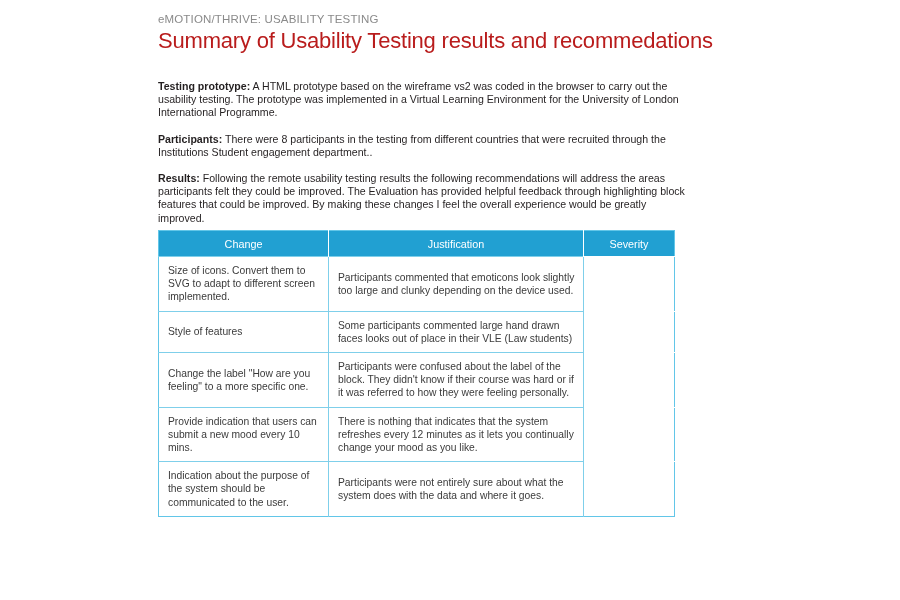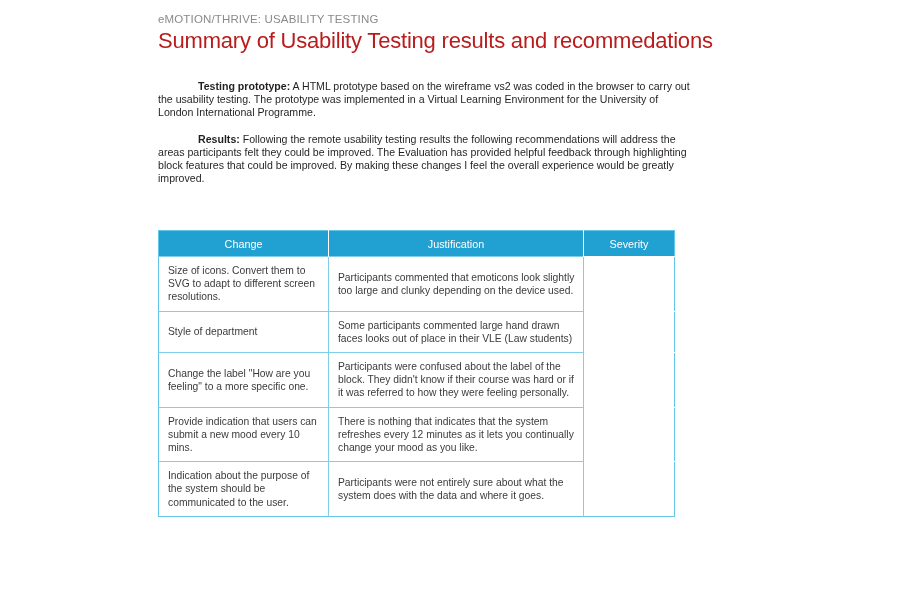--- a/index.html
+++ b/index.html
@@ -56,21 +56,20 @@
     font-size: 10.6px;
     line-height: 13.2px;
     color: #231f20;
     margin: 0 0 13px 0;
     text-align: left;
   }
   .para:last-child { margin-bottom: 0; }
 
   .para .lead {
     font-weight: bold;
-    margin-left: 40px;
   }
 
   
   .rec-table {
     position: absolute;
     left: 158px;
     top: 230px;
     width: 516px;
     border-collapse: collapse;
     table-layout: fixed;
@@ -126,46 +125,49 @@
 
   <div class="content">
     <p class="eyebrow">eMOTION/THRIVE: USABILITY TESTING</p>
     <h1 class="doc-title">Summary of Usability Testing results and recommedations</h1>
 
     <div class="paragraphs">
       <p class="para">
         <span class="lead">Testing prototype:</span><span> A HTML prototype based on the wireframe vs2 was coded in the browser to carry out the usability testing. The prototype was implemented in a Virtual Learning Environment for the University of London International Programme.</span>
       </p>
       <p class="para">
+        <span class="lead">Participants:</span><span> There were 8 participants in the testing from different countries that were recruited through the Institutions Student engagement department..</span>
+      </p>
+      <p class="para">
         <span class="lead">Results:</span><span> Following the remote usability testing results the following recommendations will address the areas participants felt they could be improved. The Evaluation has provided helpful feedback through highlighting block features that could be improved.  By making these changes I feel the overall experience would be greatly improved.</span>
       </p>
     </div>
   </div>
 
   <table class="rec-table">
     <colgroup>
       <col class="c-change">
       <col class="c-just">
       <col class="c-sev">
     </colgroup>
     <thead>
       <tr>
         <th>Change</th>
         <th>Justification</th>
         <th>Severity</th>
       </tr>
     </thead>
     <tbody>
       <tr>
-        <td>Size of icons. Convert them to SVG to adapt to different screen resolutions.</td>
+        <td>Size of icons. Convert them to SVG to adapt to different screen implemented.</td>
         <td>Participants commented that emoticons look slightly too large and clunky depending on the device used.</td>
         <td class="sev sev-medium">Medium</td>
       </tr>
       <tr>
-        <td>Style of department</td>
+        <td>Style of features</td>
         <td>Some participants commented large hand drawn faces looks out of place in their VLE (Law students)</td>
         <td class="sev sev-low">Low</td>
       </tr>
       <tr>
         <td>Change the label "How are you feeling" to a more specific one.</td>
         <td>Participants were confused about the label of the block. They didn't know if their course was hard or if it was referred to how they were feeling personally.</td>
         <td class="sev sev-high">High</td>
       </tr>
       <tr>
         <td>Provide indication that users can submit a new mood every 10 mins.</td>

